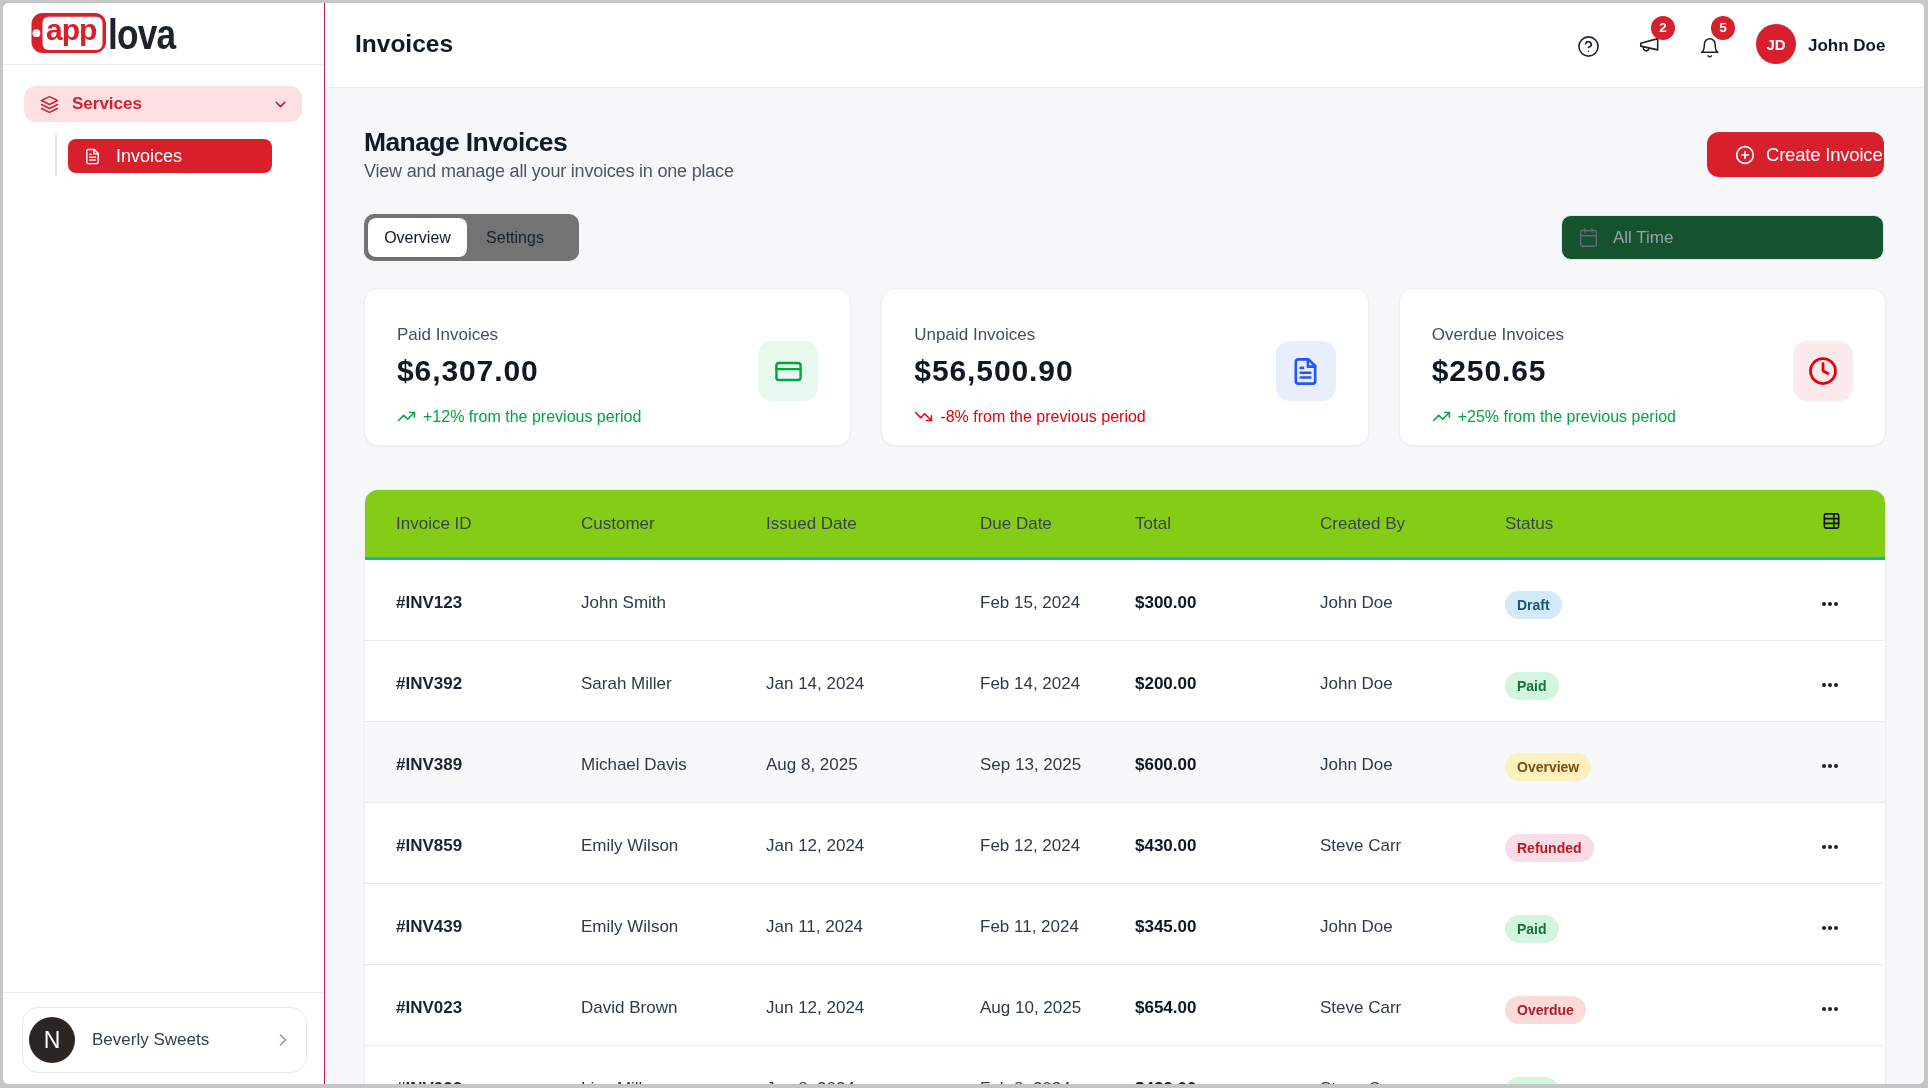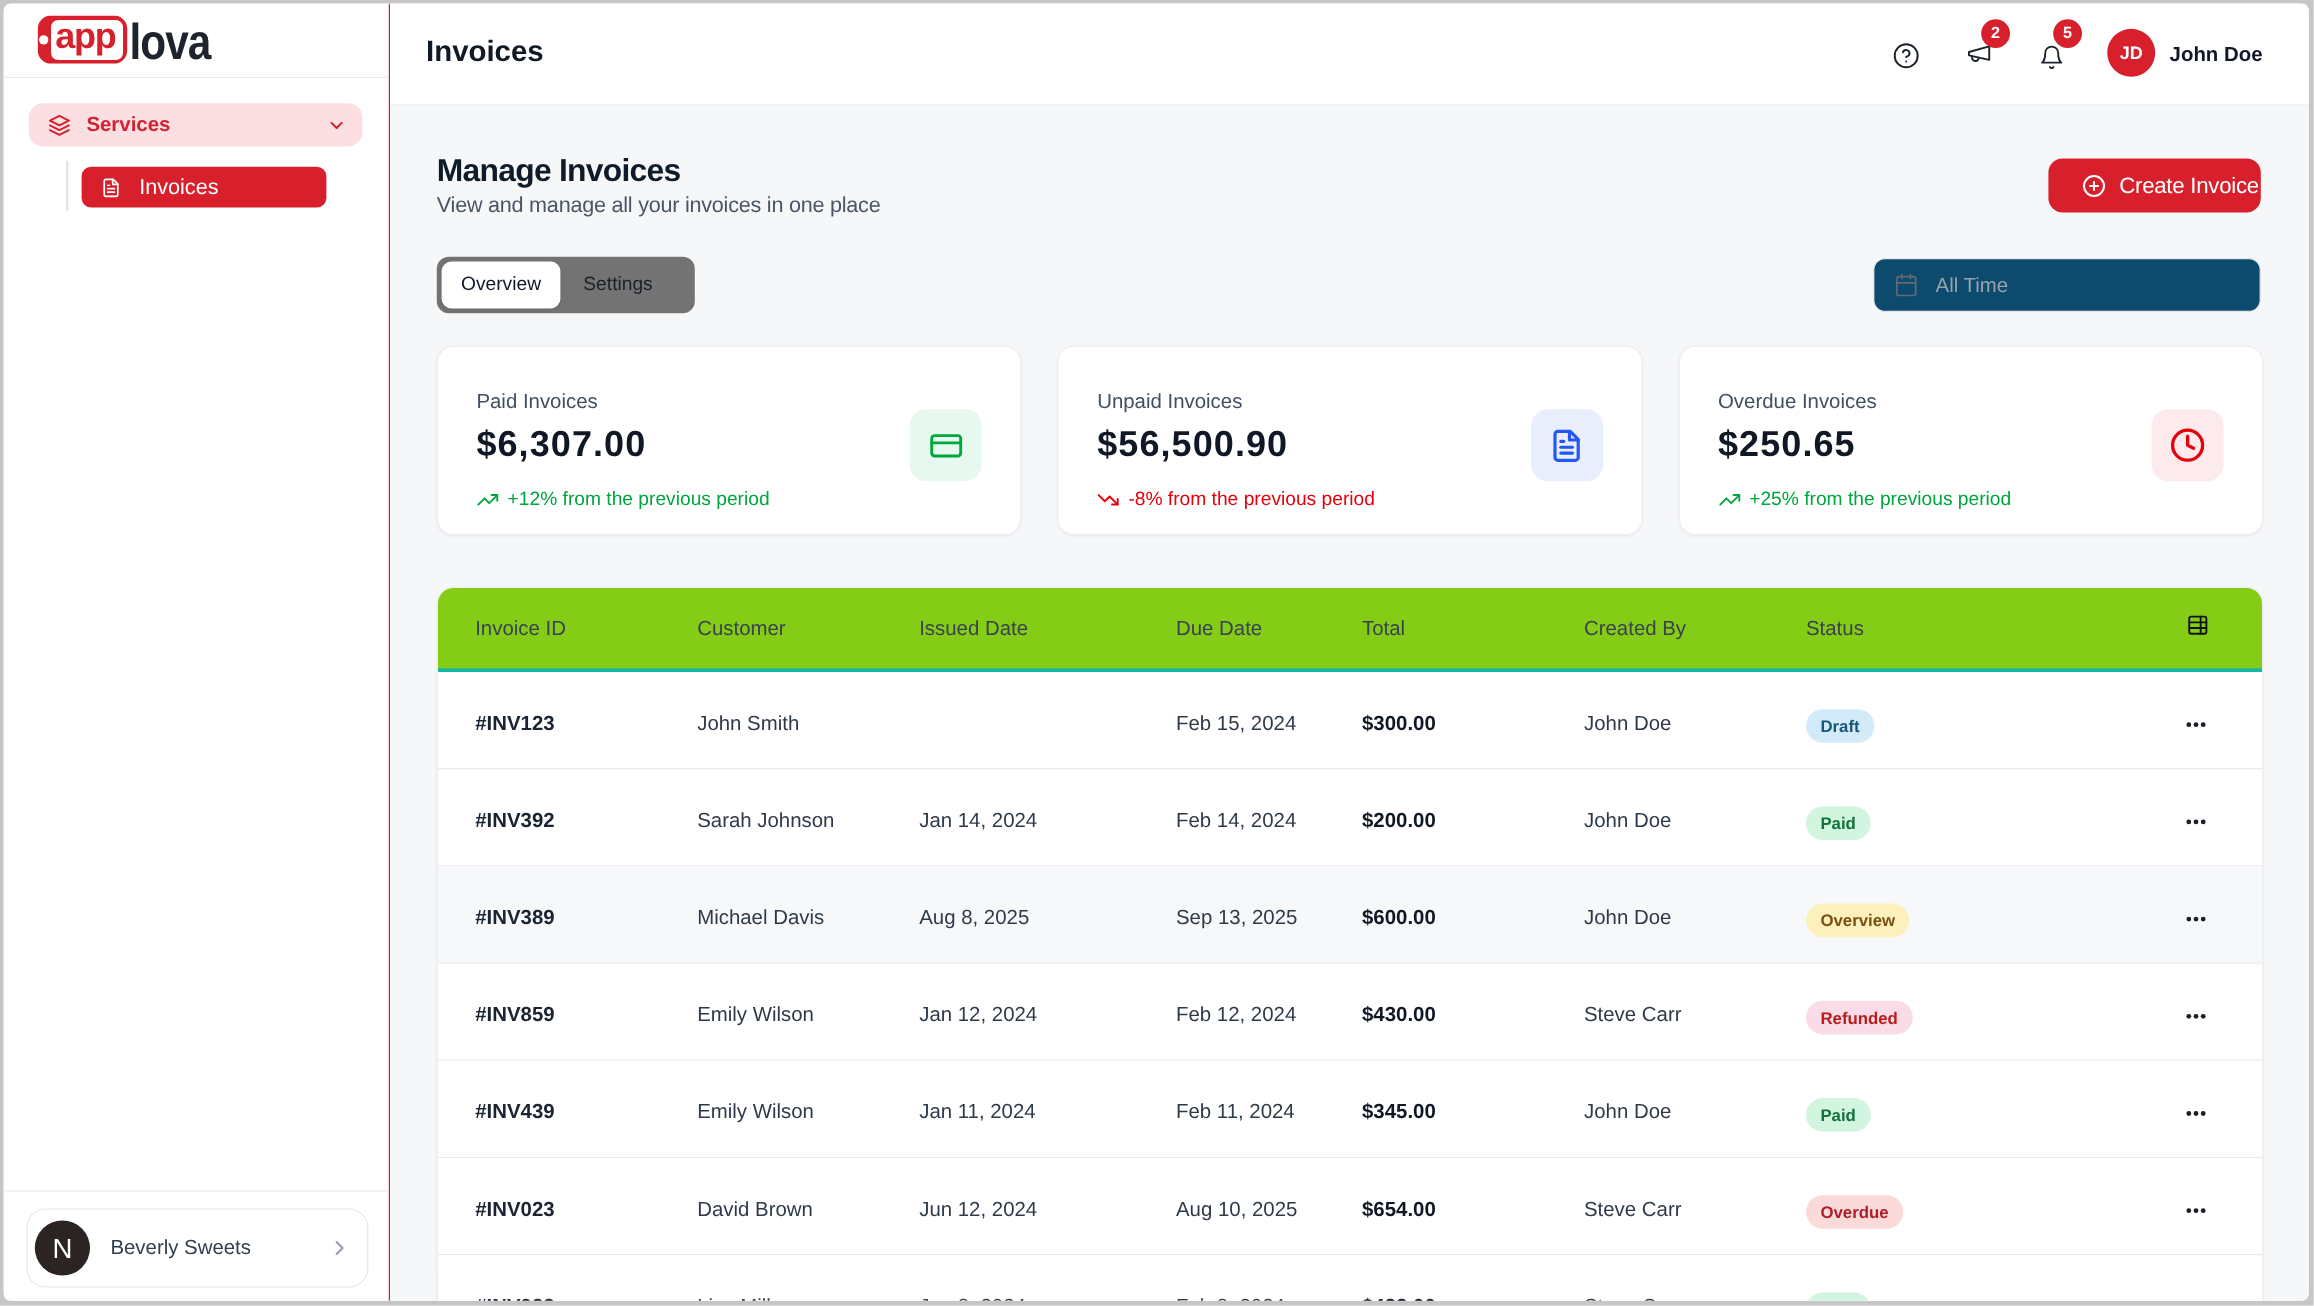--- a/index.html
+++ b/index.html
@@ -39,21 +39,21 @@
 
 .h2row { position:absolute; left:39px; top:124px; }
 .h2row h2 { font-size:26.5px; font-weight:700; color:#101b29; letter-spacing:-0.6px; }
 .h2row p { margin-top:3px; font-size:18px; color:#4a5565; letter-spacing:-0.2px; }
 .btn-create { position:absolute; left:1382px; top:129px; width:177px; height:45px; background:#d7202c; border-radius:12px; color:#fff; display:flex; align-items:center; justify-content:flex-start; padding-left:28px; gap:11px; font-size:18.5px; font-weight:400; letter-spacing:-0.2px; }
 
 .tabs { position:absolute; left:39px; top:211px; width:215px; height:47px; background:#737373; border-radius:10px; display:flex; align-items:center; padding:4px; }
 .tab-active { width:99px; height:39px; background:#fff; border-radius:8px; display:flex; align-items:center; justify-content:center; font-size:16px; font-weight:500; color:#101828; box-shadow:0 1px 2px rgba(0,0,0,0.08); }
 .tab-idle { width:96px; text-align:center; font-size:16px; font-weight:500; color:#18202c; }
 
-.datefield { position:absolute; left:1236px; top:212px; width:323px; height:45px; background:#0c4a6e; border:1px solid #e3e5ea; border-radius:10px; display:flex; align-items:center; }
+.datefield { position:absolute; left:1236px; top:212px; width:323px; height:45px; background:#14532d; border:1px solid #e3e5ea; border-radius:10px; display:flex; align-items:center; }
 .datefield .txt { margin-left:14px; font-size:17px; color:#99a1ad; }
 .datefield svg { margin-left:16px; }
 
 .cards { position:absolute; left:39px; top:285px; width:1522px; display:flex; gap:30px; }
 .card { flex:1; height:158px; background:#fff; border:1px solid #eceef1; border-radius:14px; position:relative; padding:36px 32px 0 32px; box-shadow:0 1px 2px rgba(16,24,40,0.04); }
 .card .lbl { font-size:17px; color:#424f61; }
 .card .amt { margin-top:9px; font-size:30px; font-weight:700; color:#101826; letter-spacing:0.9px; }
 .card .delta { margin-top:19px; font-size:16px; font-weight:500; display:flex; align-items:center; gap:7px; }
 .delta.up { color:#00a63e; }
 .delta.down { color:#e7000b; }
@@ -260,21 +260,21 @@
           <span class="c c6">John Doe</span>
           <span class="c c7"><span class="pill p-draft">Draft</span></span>
         <div class="dots">
             <i></i>
             <i></i>
             <i></i>
           </div>
       </div>
       <div class="trow">
         <span class="c c1 cid">#INV392</span>
-          <span class="c c2">Sarah Johnson</span>
+          <span class="c c2">Sarah Miller</span>
           <span class="c c3">Jan 14, 2024</span>
           <span class="c c4">Feb 14, 2024</span>
           <span class="c c5 ctot">$200.00</span>
           <span class="c c6">John Doe</span>
           <span class="c c7"><span class="pill p-paid">Paid</span></span>
         <div class="dots">
             <i></i>
             <i></i>
             <i></i>
           </div>

